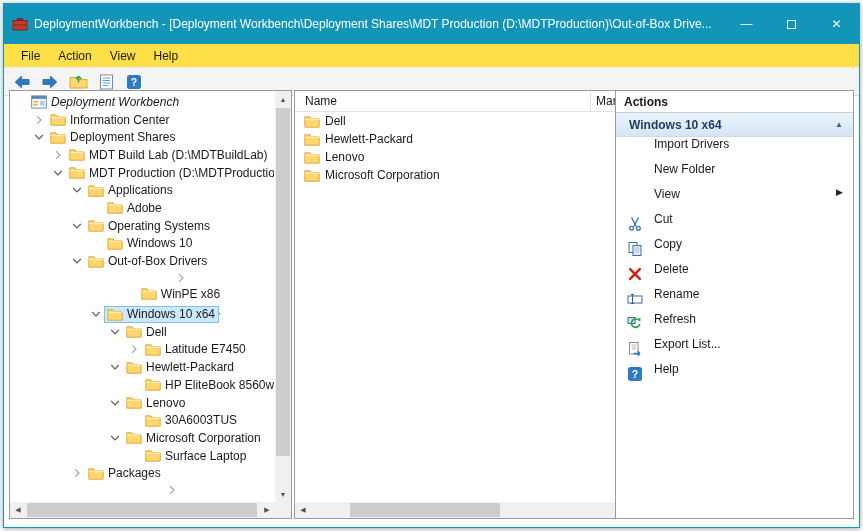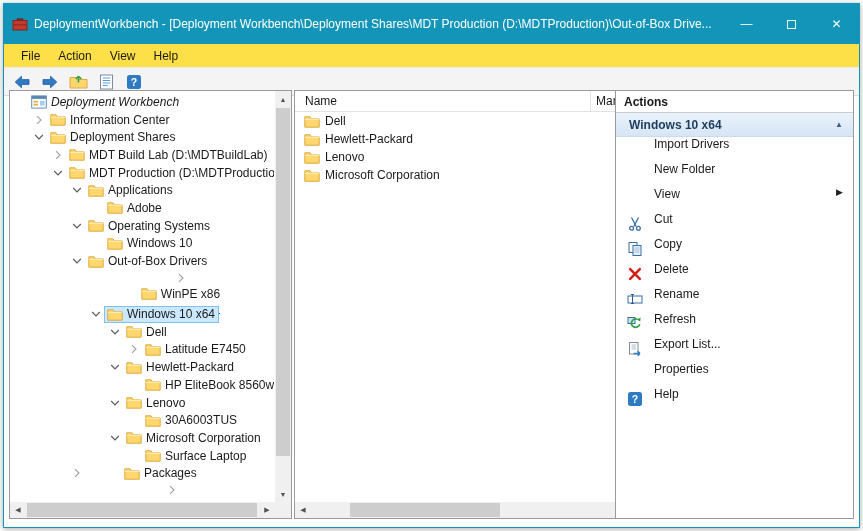--- a/index.html
+++ b/index.html
@@ -449,21 +449,21 @@
             <span class="row-inner">
               <span class="t-icon">
                 <svg width="16" height="13" viewBox="0 0 16 13">
                   <path d="M0.8 1.8h5.2l1.5 2.1h7.7v8.3H0.8z" fill="#ffd76e" stroke="#d9a431" stroke-width="0.9" stroke-linejoin="round"></path>
                   <path d="M0.8 4.4h14.4" stroke="#ffefb8" stroke-width="1"></path>
                 </svg>
               </span>
               <span>Surface Laptop</span>
             </span>
           </div>
-          <div class="tree-row" style="padding-left: 59px; gap: 36px;">
+          <div class="tree-row" style="padding-left: 59px;">
             <span class="chev">
               <svg width="16" height="16" viewBox="0 0 16 16">
                 <path d="M6 4.2L10 8l-4 3.8" fill="none" stroke="#a0a0a0" stroke-width="1.1"></path>
               </svg>
             </span>
             <span class="row-inner">
               <span class="t-icon">
                 <svg width="16" height="13" viewBox="0 0 16 13">
                   <path d="M0.8 1.8h5.2l1.5 2.1h7.7v8.3H0.8z" fill="#ffd76e" stroke="#d9a431" stroke-width="0.9" stroke-linejoin="round"></path>
                   <path d="M0.8 4.4h14.4" stroke="#ffefb8" stroke-width="1"></path>
@@ -620,23 +620,20 @@
             <span class="a-icon">
               <svg width="16" height="16" viewBox="0 0 16 16">
                 <rect x="2.5" y="1.5" width="8.5" height="11.5" fill="#fff" stroke="#8a8a8a"></rect>
                 <path d="M4.5 4h4.5M4.5 6h4.5M4.5 8h4.5" stroke="#9ab6d8" stroke-width="0.9"></path>
                 <path d="M6.5 12.5h6.5m0 0l-2.3-2.3m2.3 2.3l-2.3 2.3" stroke="#2e7bc4" stroke-width="1.5" fill="none"></path>
               </svg>
             </span>
             <span class="a-label">Export List...</span>
           </div>
           <div class="action-item">
-            <span class="a-label">Properties</span>
-          </div>
-          <div class="action-item">
             <span class="a-icon">
               <svg width="16" height="16" viewBox="0 0 16 16">
                 <rect x="1" y="1" width="14" height="14" rx="2.5" fill="#2e7bc4"></rect>
                 <text x="8" y="12" font-size="10.5" font-weight="bold" fill="#fff" text-anchor="middle">?</text>
               </svg>
             </span>
             <span class="a-label">Help</span>
           </div>
         </div>
     </div>

